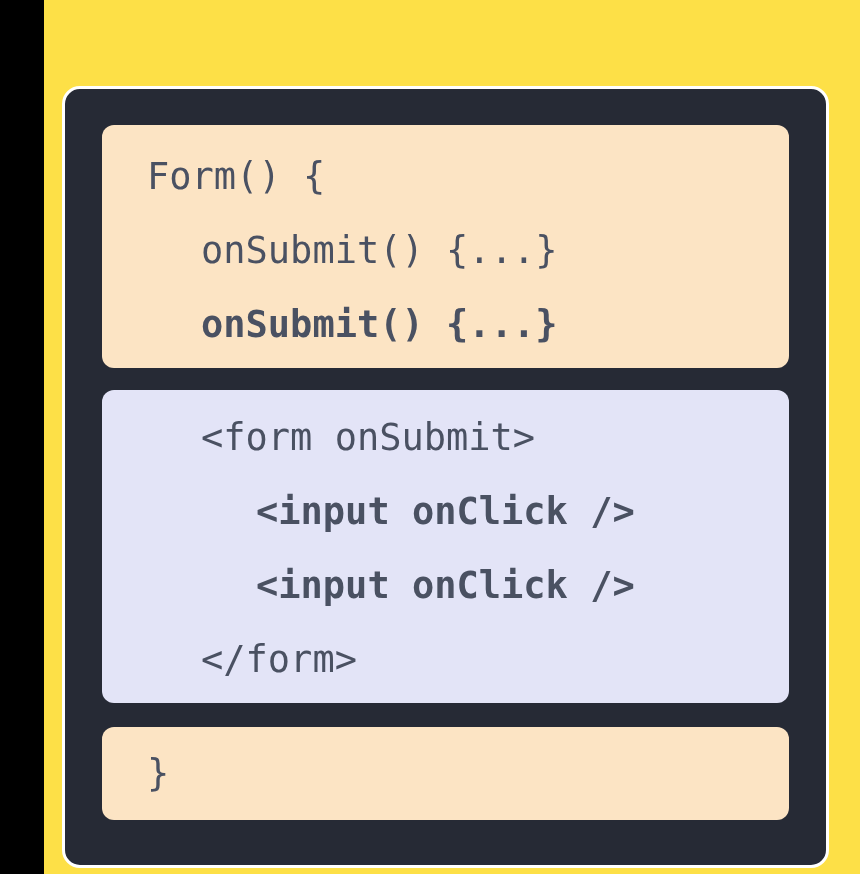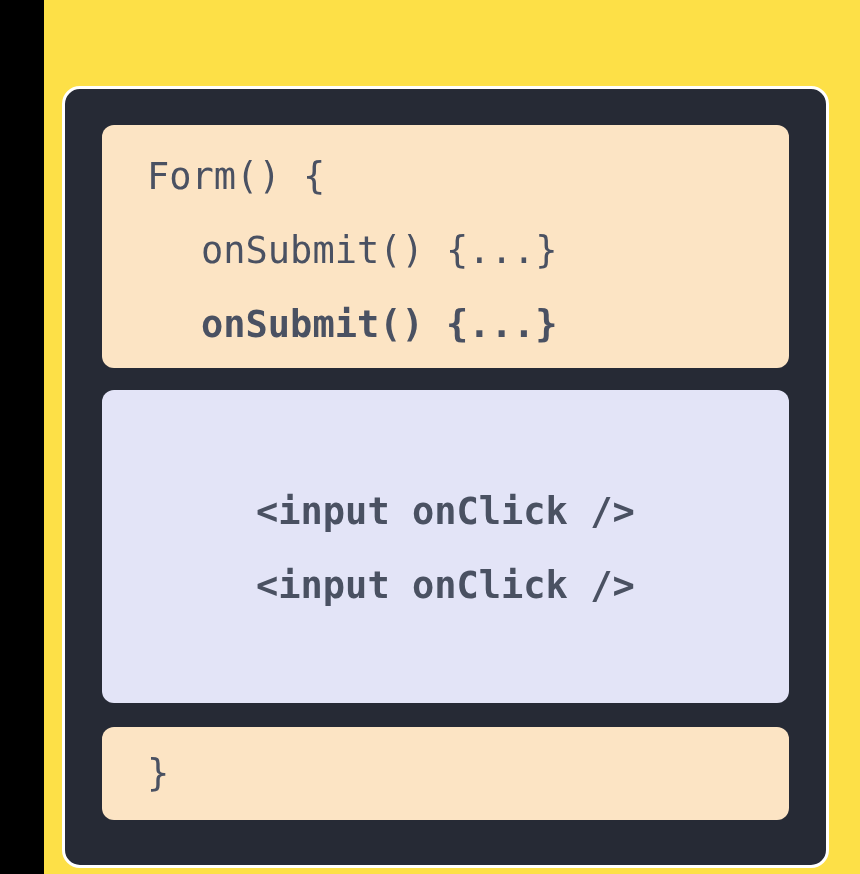--- a/index.html
+++ b/index.html
@@ -97,22 +97,24 @@
 
   <div id="outer-card" style="background: rgb(38, 42, 53); border-color: rgb(255, 255, 255);">
 
     <div class="code-block block-peach" id="block-signature" style="background: rgb(252, 228, 196);">
       <div class="code-line ind-0" id="sig-line-0" style="color: rgb(74, 81, 98);">Form() {</div>
       <div class="code-line ind-1" id="sig-line-1" style="color: rgb(74, 81, 98);">onSubmit() {...}</div>
       <div class="code-line ind-1" id="sig-line-2" style="color: rgb(74, 81, 98);">onSubmit() {...}</div>
     </div>
 
     <div class="code-block block-lilac" id="block-markup" style="background: rgb(227, 228, 247);">
+      <div class="code-line ind-1" id="mk-line-0" style="color: rgb(74, 81, 98);">&lt;form onSubmit&gt;</div>
       <div class="code-line ind-2" id="mk-line-1" style="color: rgb(74, 81, 98);">&lt;input onClick /&gt;</div>
       <div class="code-line ind-2" id="mk-line-2" style="color: rgb(74, 81, 98);">&lt;input onClick /&gt;</div>
+      <div class="code-line ind-1" id="mk-line-3" style="color: rgb(74, 81, 98);">&lt;/form&gt;</div>
     </div>
 
     <div class="code-block block-peach" id="block-closing" style="background: rgb(252, 228, 196);">
       <div class="code-line ind-0" id="cl-line-0" style="color: rgb(74, 81, 98);">}</div>
     </div>
 
   </div>
 </div>
 
 </body></html>

